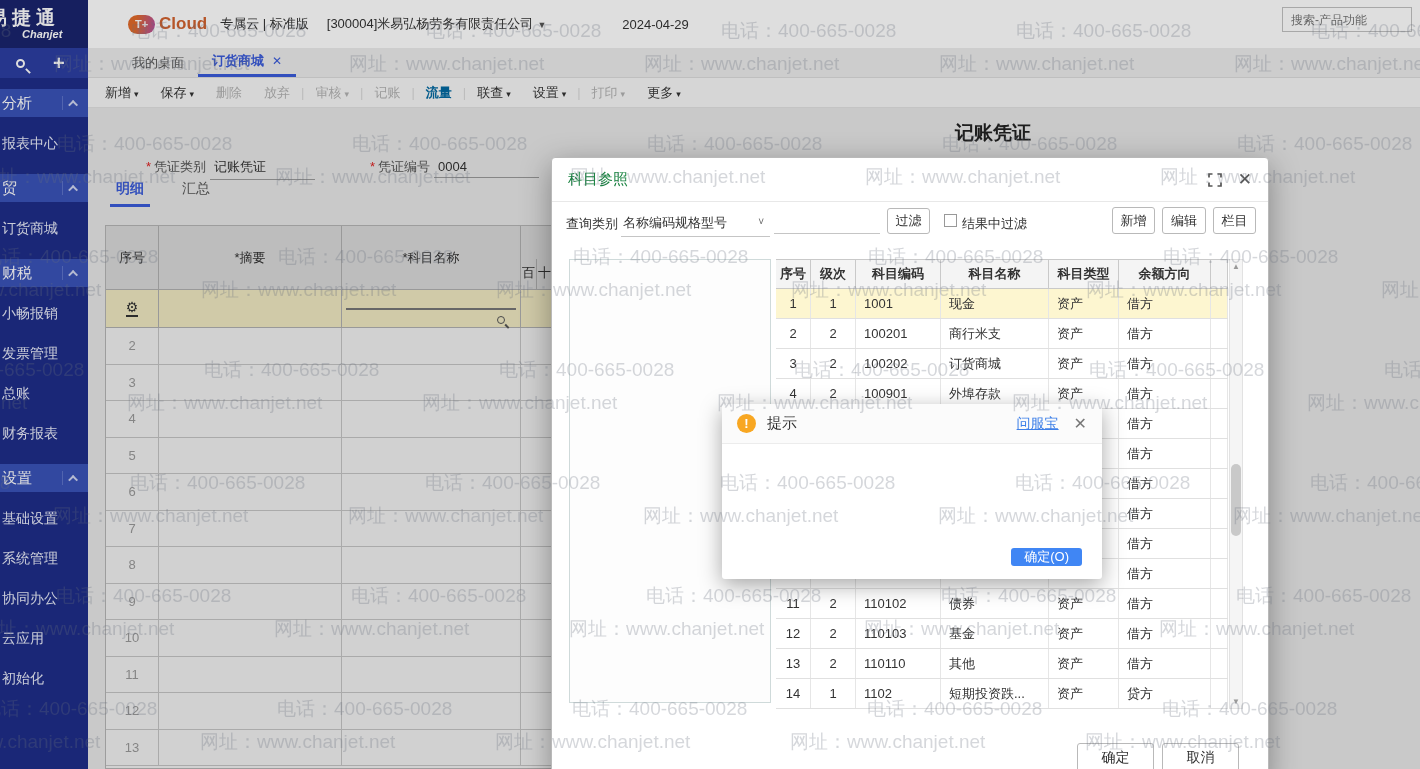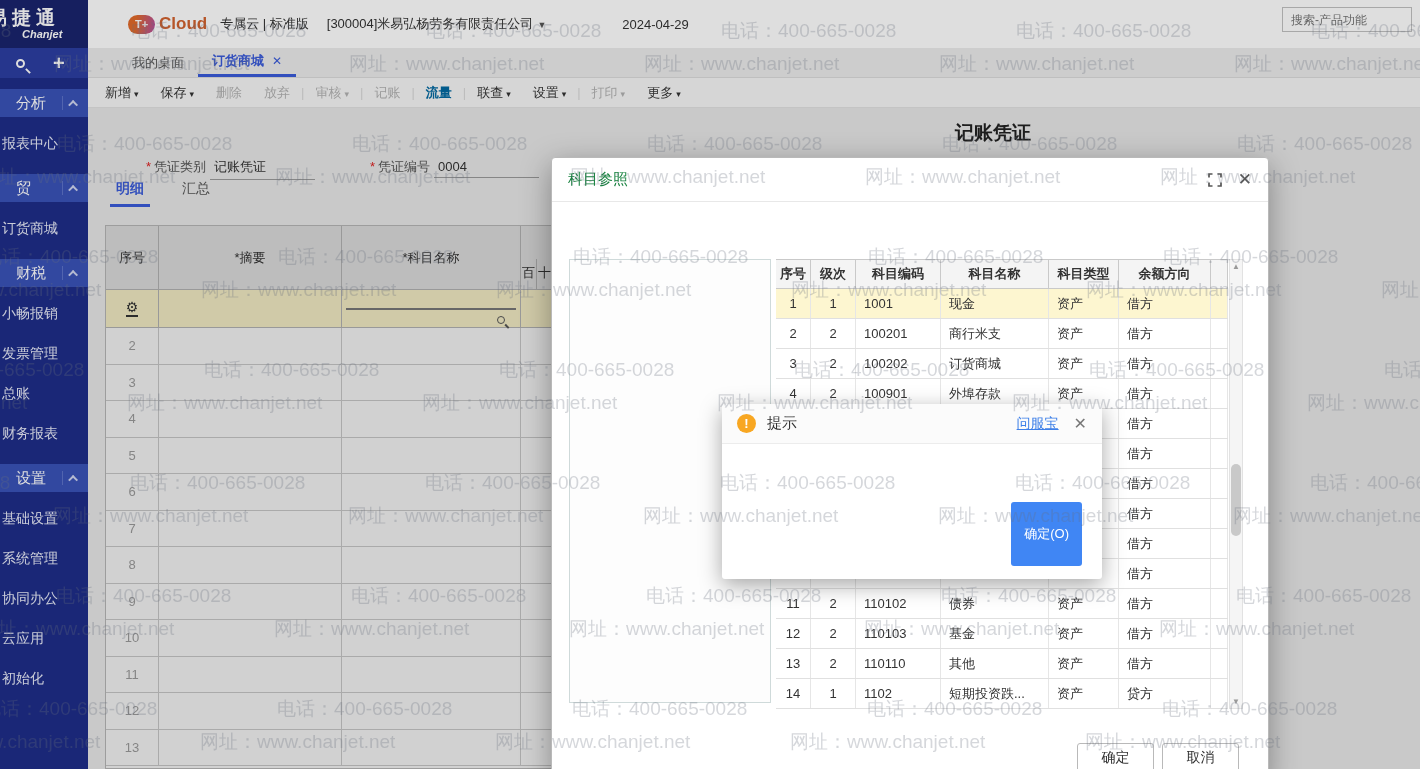--- a/index.html
+++ b/index.html
@@ -8,21 +8,21 @@
 
   
   .sidebar { position:absolute; left:0; top:0; width:88px; height:769px; background:#1e2d89; z-index:1; overflow:hidden; }
   .logo { height:48px; background:#1a246e; color:#fff; padding-top:5px; }
   .logo .t1 { font-size:19px; font-weight:bold; letter-spacing:5px; margin-left:-12px; white-space:nowrap; }
   .logo .t2 { font-size:11px; font-style:italic; font-weight:bold; margin-left:22px; margin-top:-3px; }
   .side-tools { height:30px; background:#2c3ea3; display:flex; align-items:center; gap:28px; padding-left:16px; }
   .mag { width:9px; height:9px; border:2px solid #fff; border-radius:50%; position:relative; }
   .mag::after { content:""; position:absolute; width:2px; height:6px; background:#fff; transform:rotate(-45deg); left:9px; top:7px; }
   .plus { color:#fff; font-size:20px; font-weight:bold; line-height:20px; }
-  .nav-section { height:28px; margin-top:11px; background:#3a53b8; color:#fff; font-size:15px; line-height:28px; padding-left:16px; display:flex; justify-content:space-between; align-items:center; cursor:pointer; }
+  .nav-section { height:28px; margin-top:11px; background:#3a53b8; color:#fff; font-size:15px; line-height:28px; padding-left:2px; display:flex; justify-content:space-between; align-items:center; cursor:pointer; }
   .sec-right { display:flex; align-items:center; border-left:1px solid #5d73c9; padding:0 10px 0 8px; height:14px; }
   .chev { width:7px; height:7px; border-left:2px solid #cfd6f0; border-top:2px solid #cfd6f0; transform:rotate(45deg) translateY(2px); }
   .nav-item { height:40px; line-height:40px; color:#e8ebf8; font-size:14px; padding-left:2px; white-space:nowrap; cursor:pointer; }
   .nav-gap { height:6px; }
 
   
   .topbar { position:absolute; left:88px; top:0; width:1332px; height:48px; background:#ffffff; display:flex; align-items:center; padding-left:40px; }
   .cloudicon { width:27px; height:19px; background:linear-gradient(100deg,#e06a2b 30%,#b44fa0); border-radius:10px; color:#fff; font-size:11px; font-weight:bold; text-align:center; line-height:19px; }
   .brand { color:#d2622e; font-size:17px; font-weight:bold; margin-left:4px; }
   .edition { font-size:13px; color:#333; margin-left:13px; }
@@ -107,21 +107,21 @@
   .m-actbtn { width:77px; height:30px; font-size:14px; }
 
   
   .alert { position:absolute; left:722px; top:404px; width:380px; height:175px; background:#fff; border-radius:3px; box-shadow:0 6px 22px rgba(0,0,0,.35); z-index:20; }
   .a-head { height:40px; background:#fbfbfb; border-bottom:1px solid #ececec; display:flex; align-items:center; padding:0 15px; border-radius:3px 3px 0 0; }
   .a-icon { width:19px; height:19px; border-radius:50%; background:#f8a722; color:#fff; font-weight:bold; font-size:13px; text-align:center; line-height:19px; }
   .a-title { font-size:15px; color:#333; margin-left:11px; }
   .a-link { margin-left:auto; color:#3d7fe8; font-size:14px; text-decoration:underline; cursor:pointer; }
   .a-close { margin-left:15px; font-size:16px; color:#777; cursor:pointer; }
   .a-body { padding:21px 0 0 45px; font-size:14px; color:#333; }
-  .a-ok { position:absolute; right:20px; bottom:13px; background:#4086f4; color:#fff; font-size:13px; border:none; border-radius:3px; padding:23px 13px; cursor:pointer; font-family:inherit; }
+  .a-ok { position:absolute; right:20px; bottom:13px; background:#4086f4; color:#fff; font-size:13px; border:none; border-radius:3px; padding:0 13px; cursor:pointer; font-family:inherit; }
 
   
   .watermark-layer { position:absolute; inset:0; z-index:40; pointer-events:none; overflow:hidden; }
   .wm { position:absolute; font-size:19px; color:rgba(105,112,125,0.28); white-space:nowrap; }
 </style>
 </head>
 <body>
 
 <aside class="sidebar">
   <div class="logo">
@@ -341,20 +341,31 @@
   <div class="m-head">
     <span class="m-title">科目参照</span>
     <span class="m-icons">
       <svg width="14" height="14" viewBox="0 0 14 14">
           <path d="M1 4.5V1h3.5M9.5 1H13v3.5M13 9.5V13H9.5M4.5 13H1V9.5" fill="none" stroke="#555" stroke-width="1.7"></path>
         </svg>
       <span class="m-close">✕</span>
     </span>
   </div>
 
+  <div class="m-query">
+    <span class="q-label">查询类别</span>
+    <span class="q-select"><span>名称编码规格型号</span><span class="sel-car">˅</span></span>
+    <input class="q-input" style="">
+    <button class="btn q-filter">过滤</button>
+    <span class="q-cb"></span>
+    <span class="q-cblabel">结果中过滤</span>
+    <button class="btn q-new">新增</button>
+    <button class="btn q-edit">编辑</button>
+    <button class="btn q-col">栏目</button>
+  </div>
 
   <div class="m-left"></div>
 
   <div class="m-table" id="acctTable">
       <div class="t-head">
         <span class="tc" style="width: 35px;">序号</span>
         <span class="tc" style="width: 45px;">级次</span>
         <span class="tc" style="width: 85px;">科目编码</span>
         <span class="tc" style="width: 108px;">科目名称</span>
         <span class="tc" style="width: 70px;">科目类型</span>

